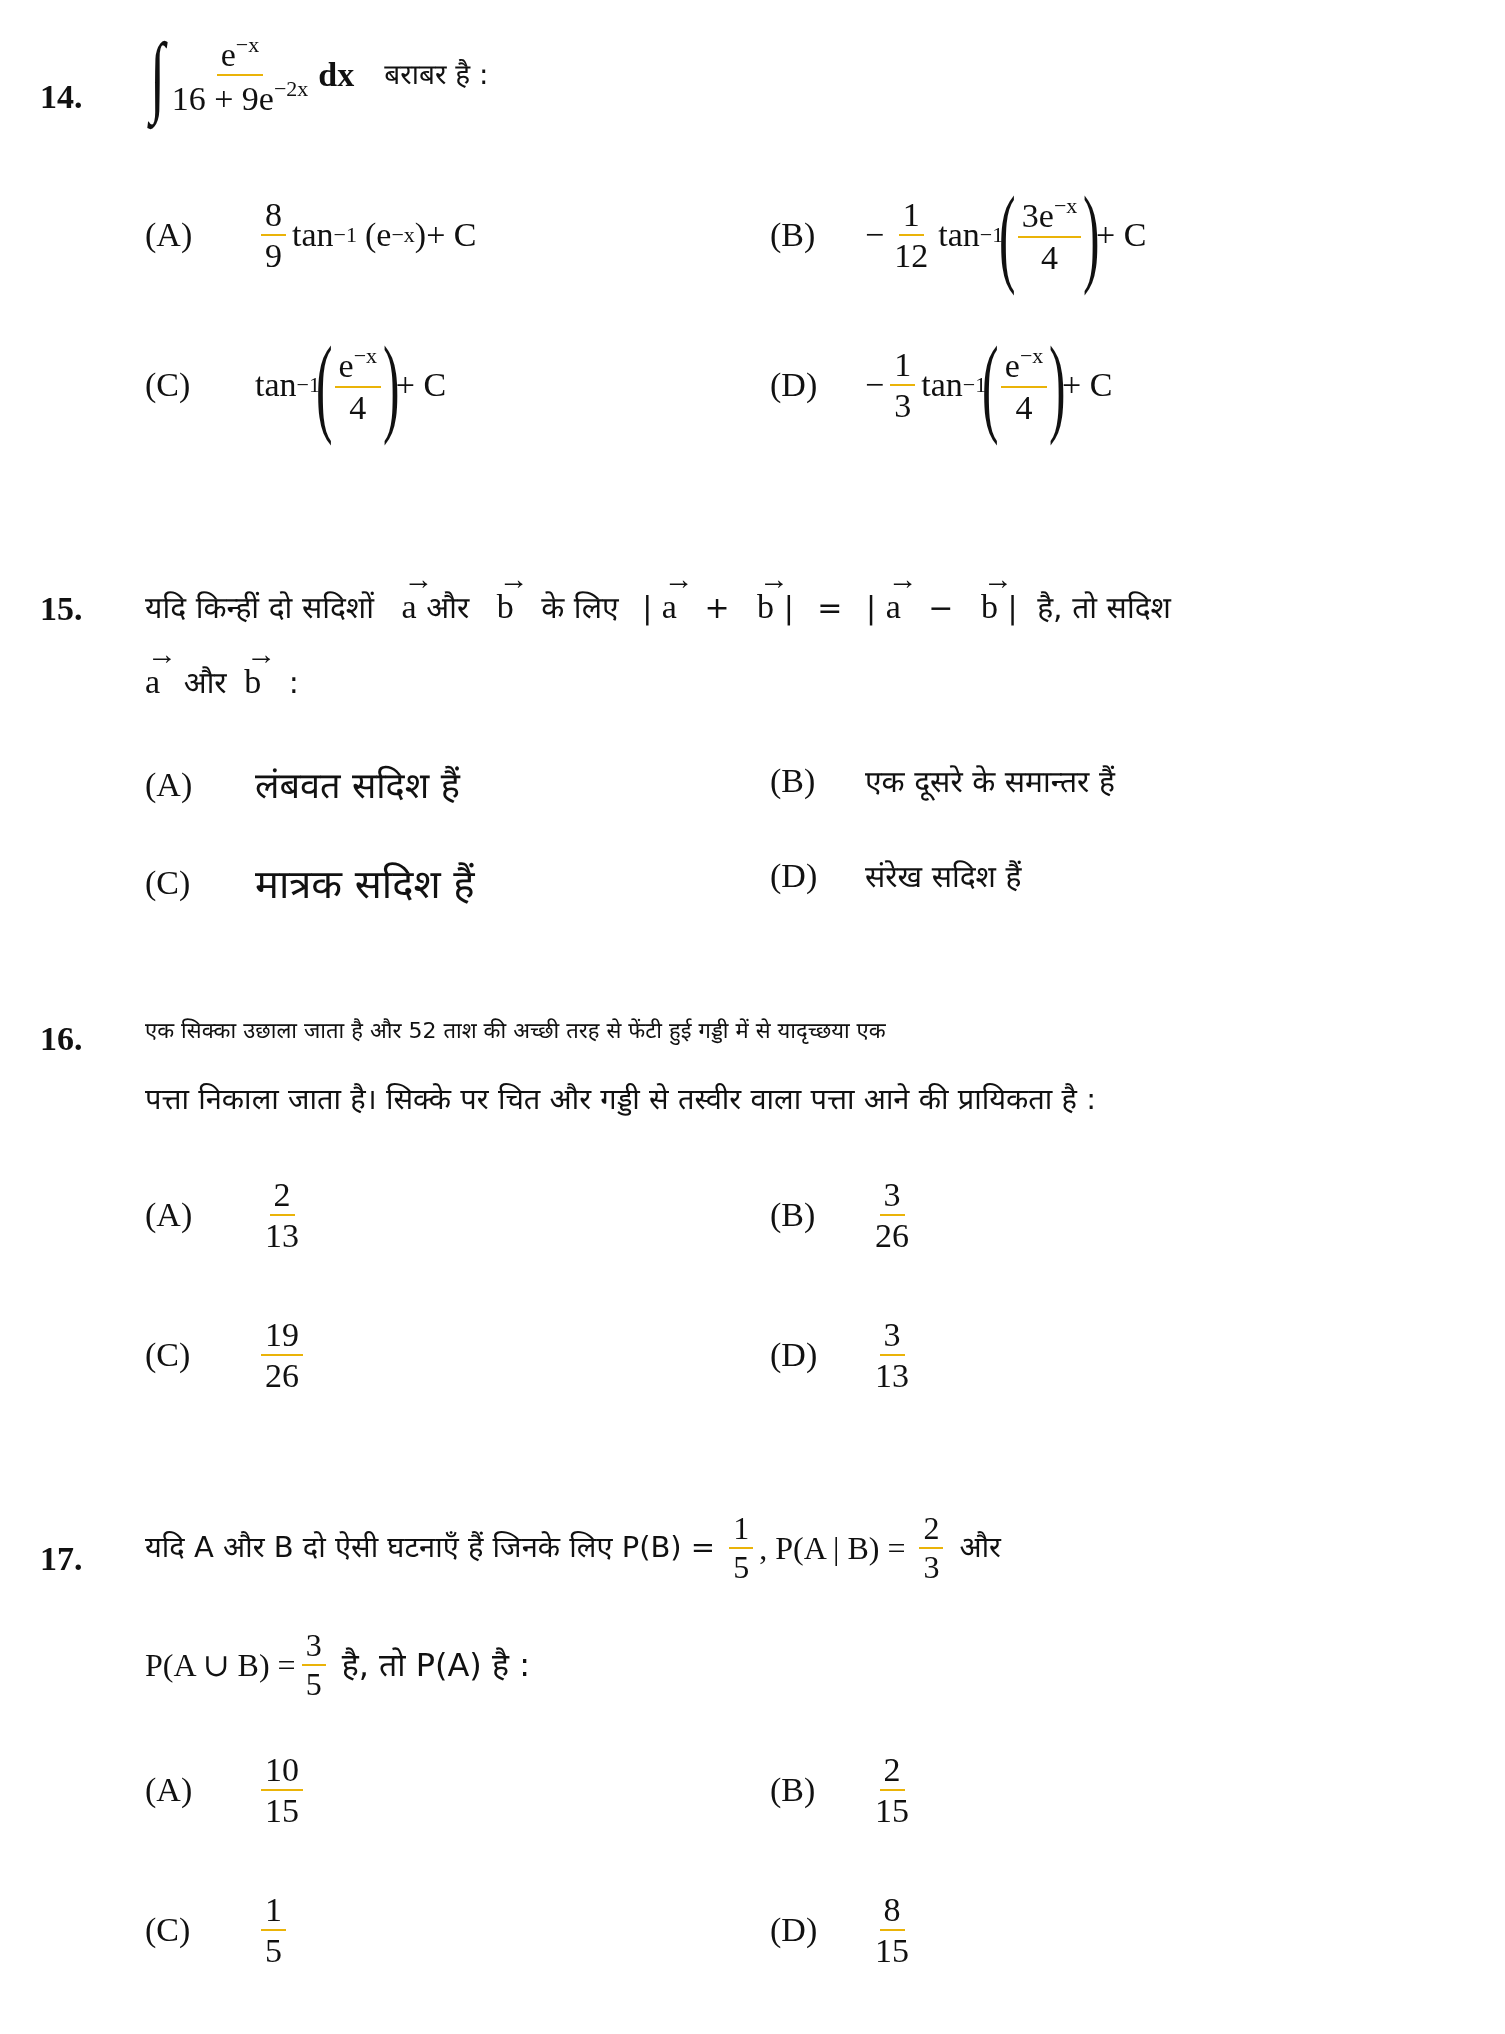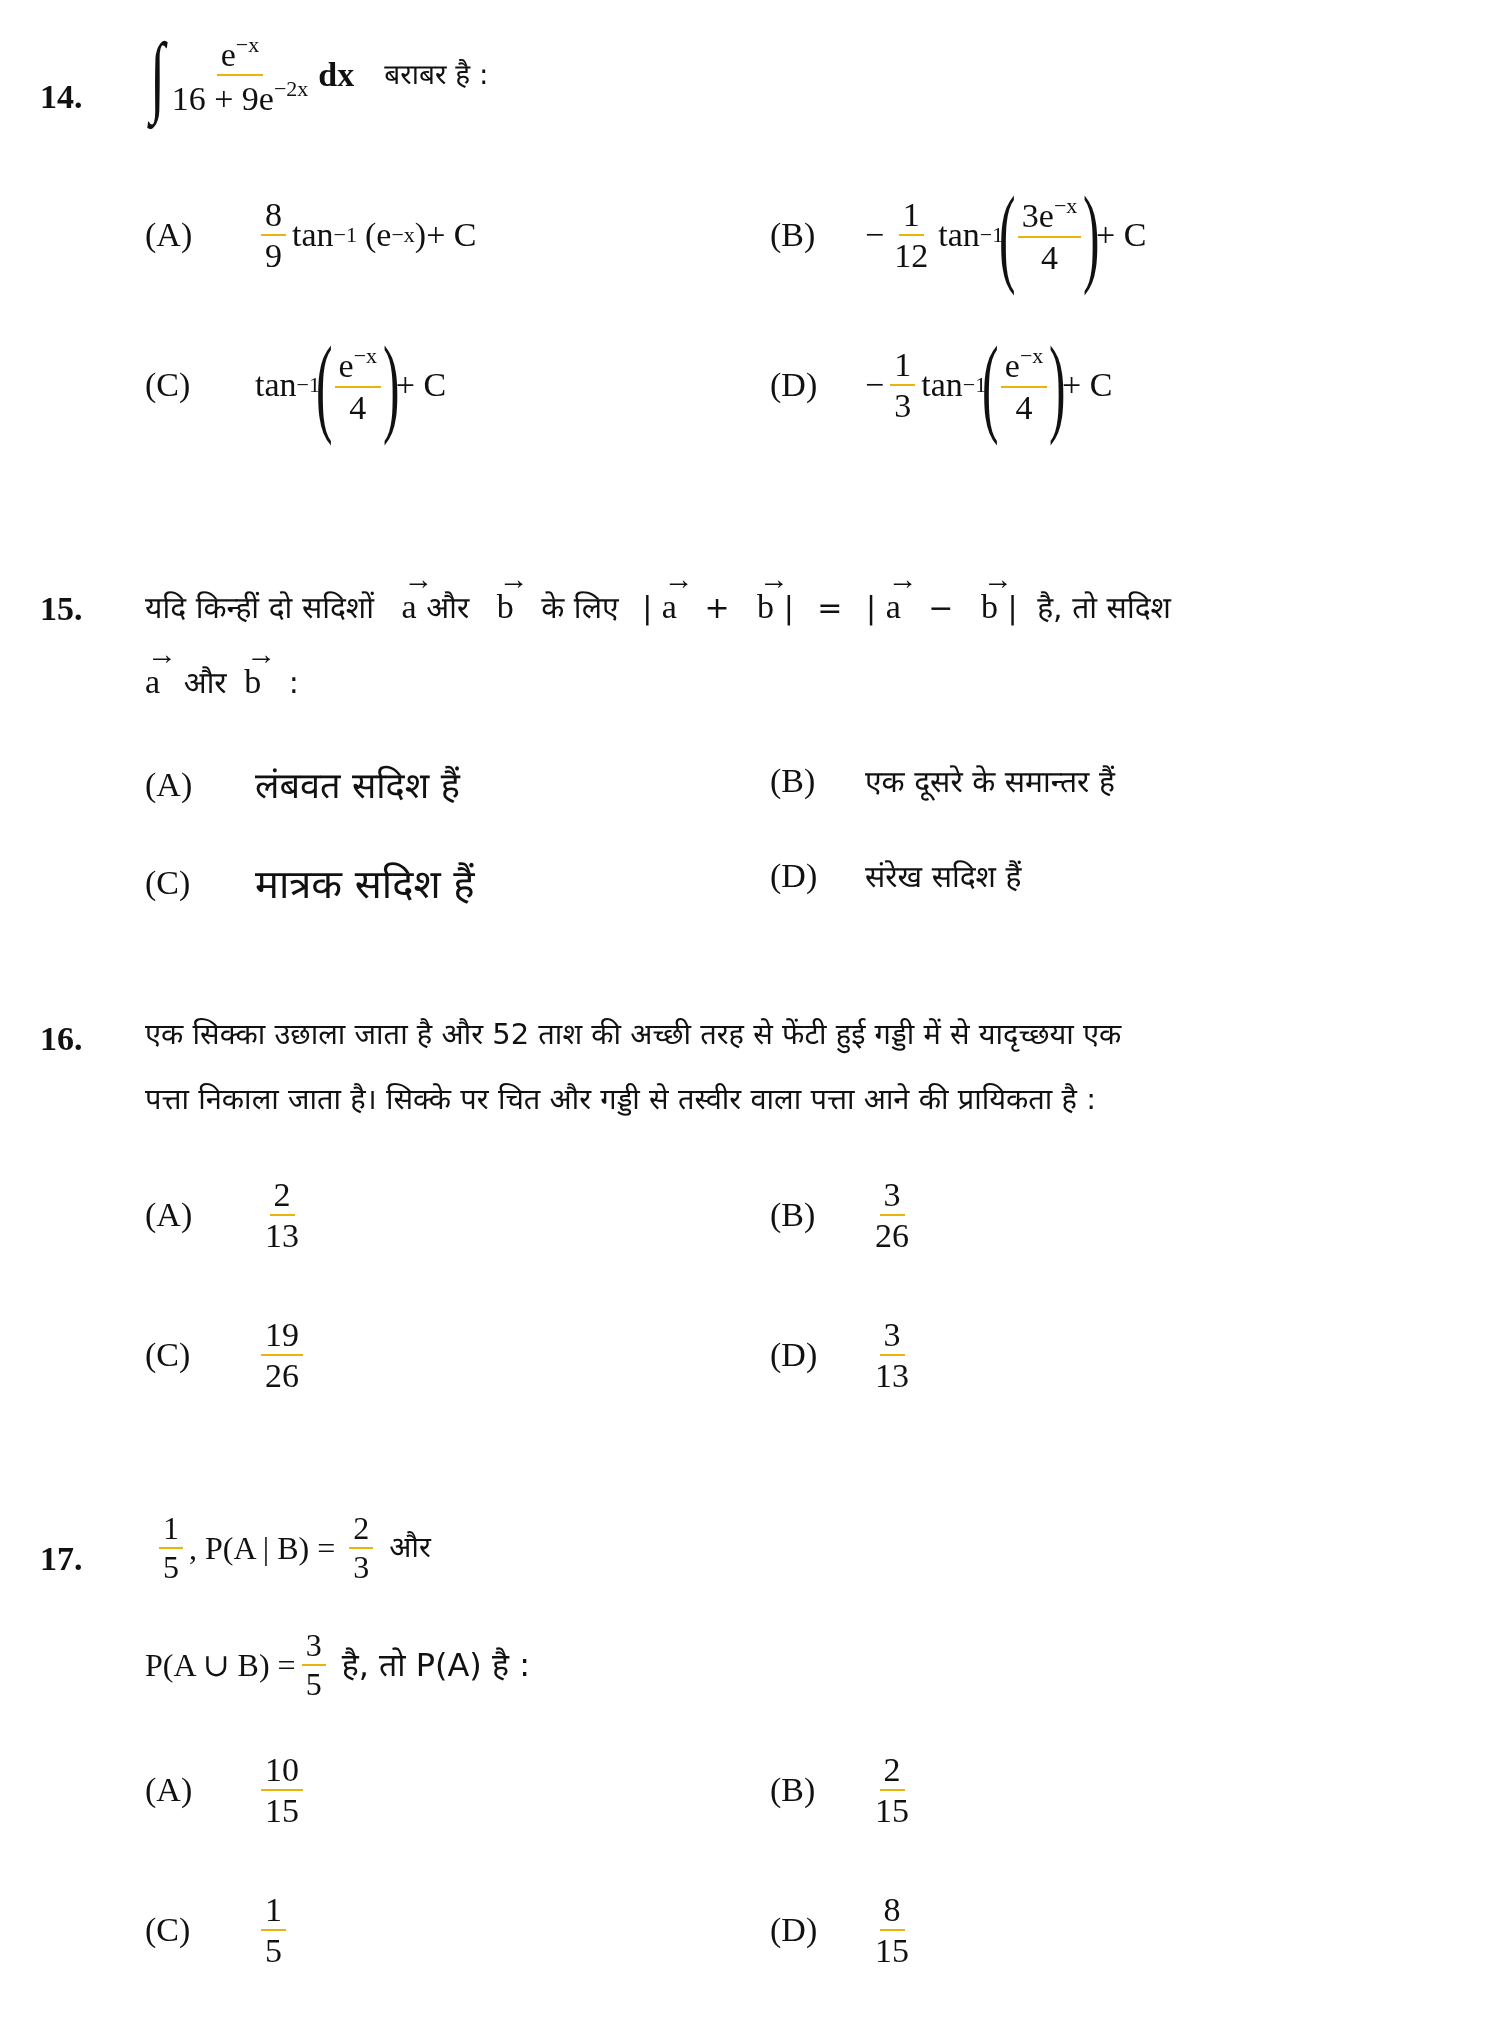--- a/index.html
+++ b/index.html
@@ -140,21 +140,21 @@
     <span style="font-family:'DejaVu Sans',sans-serif; font-size:40px;">मात्रक सदिश हैं</span>
   </div>
   <div class="opt optR" style="left:770px; top:265px;">
     <span class="lbl">(D)</span>
     <span style="font-family:'DejaVu Sans',sans-serif; font-size:30px;">संरेख सदिश हैं</span>
   </div>
 </div>
 
 <div class="q" style="top:1020px;">
   <div class="qnum" style="top:0;">16.</div>
-  <div class="qtext" style="top:0; font-family:'DejaVu Sans',sans-serif; font-size:29px;">एक सिक्का उछाला जाता है और 52 ताश की अच्छी तरह से फेंटी हुई गड्डी में से यादृच्छया एक</div>
+  <div class="qtext" style="top:0; font-family:'DejaVu Sans',sans-serif; font-size:22px;">एक सिक्का उछाला जाता है और 52 ताश की अच्छी तरह से फेंटी हुई गड्डी में से यादृच्छया एक</div>
   <div class="qtext" style="top:65px; font-family:'DejaVu Sans',sans-serif; font-size:29px;">पत्ता निकाला जाता है। सिक्के पर चित और गड्डी से तस्वीर वाला पत्ता आने की प्रायिकता है :</div>
 
   <div class="opt" style="left:145px; top:155px;">
     <span class="lbl">(A)</span>
     <span class="frac">
         <span class="n">2</span>
         <span class="d">13</span>
       </span>
   </div>
   <div class="opt optR" style="left:770px; top:155px;">
@@ -176,20 +176,21 @@
     <span class="frac">
         <span class="n">3</span>
         <span class="d">13</span>
       </span>
   </div>
 </div>
 
 <div class="q" style="top:1510px;">
   <div class="qnum" style="top:30px;">17.</div>
   <div class="qtext" style="top:0; display:flex; align-items:center; font-size:32px;">
+    <span style="font-family:'DejaVu Sans',sans-serif; font-size:29px;">यदि A और B दो ऐसी घटनाएँ हैं जिनके लिए P(B) =</span>
     <span class="frac" style="margin-left:14px;">
         <span class="n">1</span>
         <span class="d">5</span>
       </span>
     <span>, P(A | B) =</span>
     <span class="frac" style="margin-left:14px;">
         <span class="n">2</span>
         <span class="d">3</span>
       </span>
     <span style="font-family:'DejaVu Sans',sans-serif; font-size:29px; margin-left:10px;">और</span>

